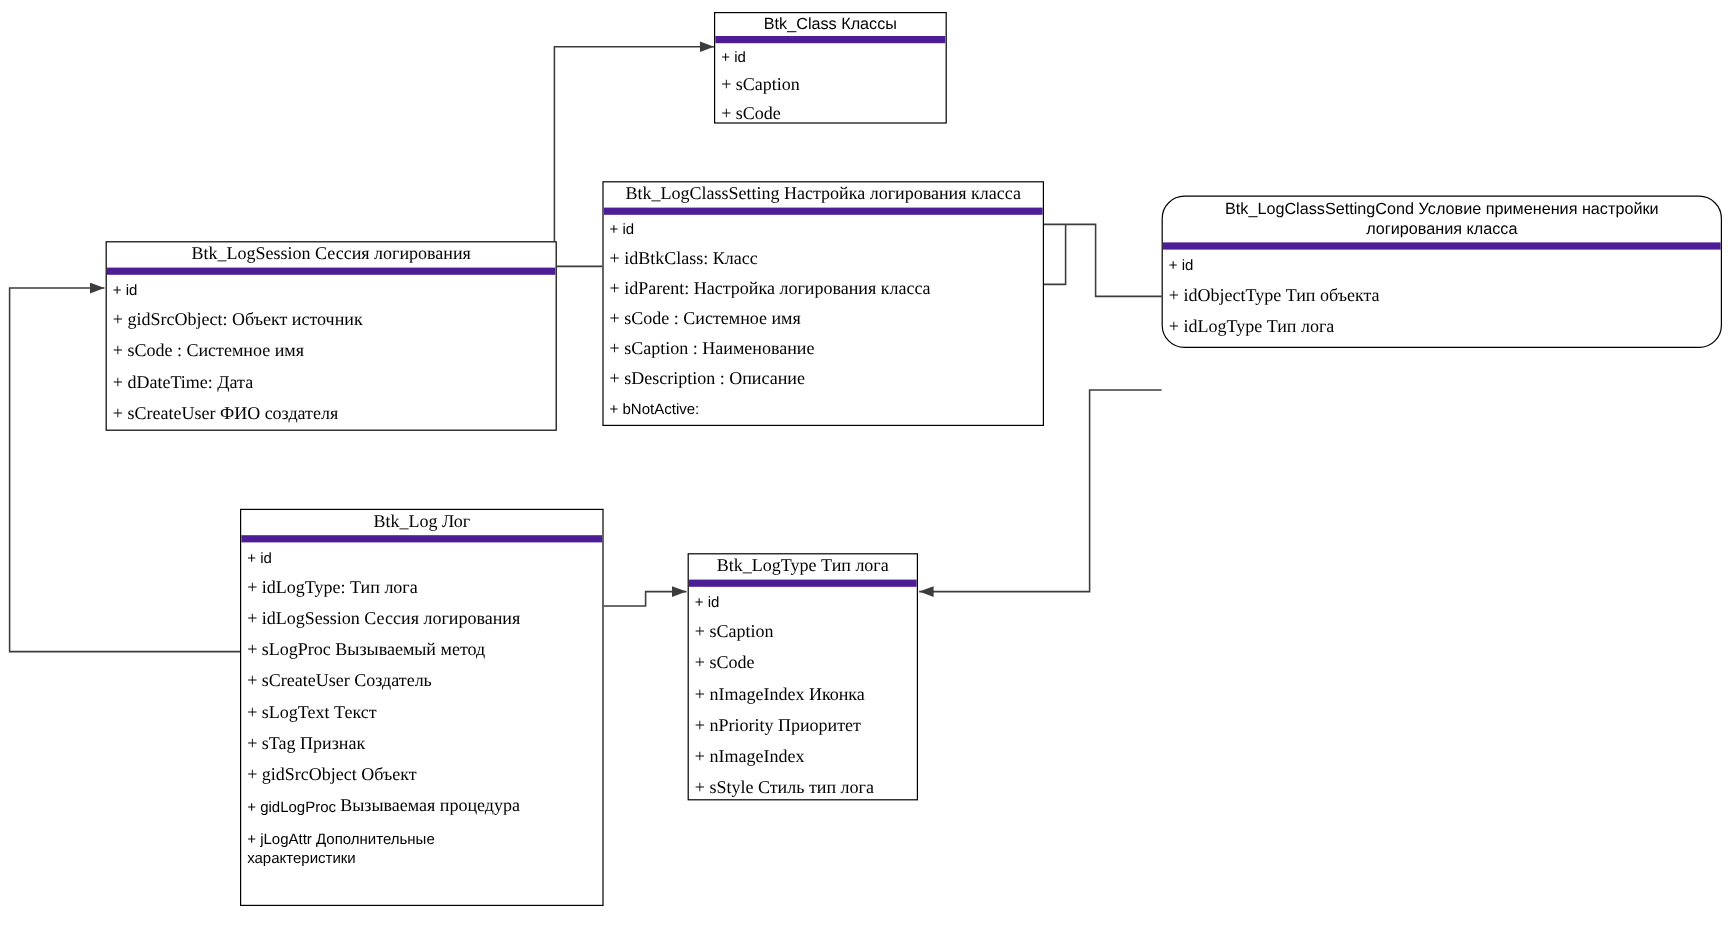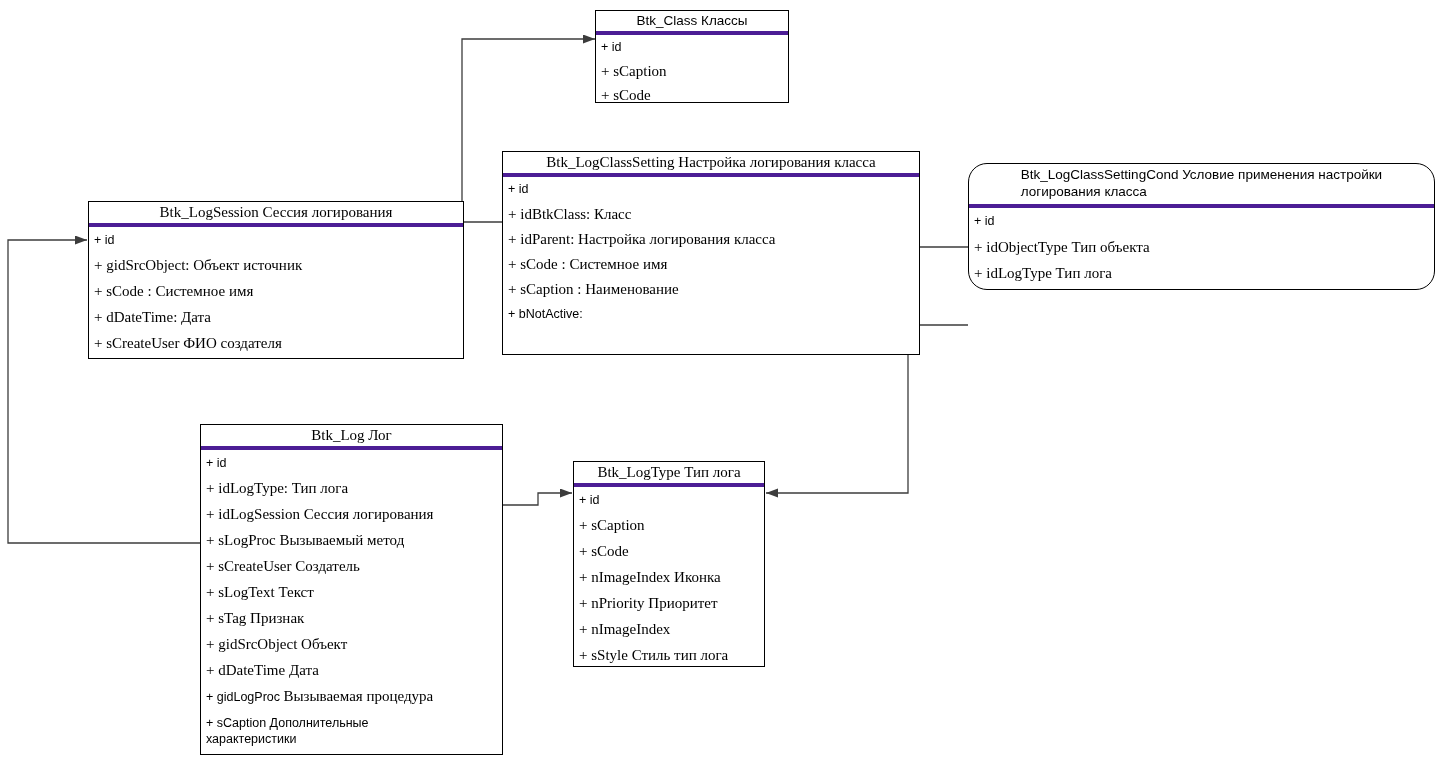--- a/index.html
+++ b/index.html
@@ -16,24 +16,25 @@
 
   .entity {
     position: absolute;
     box-sizing: border-box;
     background: #ffffff;
     border: 1px solid #000000;
     overflow: hidden;
   }
   .entity-title {
     box-sizing: border-box;
-    border-bottom: 4px solid #4c1d95;
+    border-bottom: 6px solid #4c1d95;
     display: flex;
     align-items: center;
     justify-content: center;
+    text-align: center;
     white-space: pre-line;
     min-height: 24px;
     padding: 1px 4px;
     line-height: 1.25;
   }
   .entity-title.t-serif { font-family: "Liberation Serif", serif; font-size: 15px; }
   .entity-title.t-sans  { font-family: "Liberation Sans", sans-serif; font-size: 13.5px; }
 
   .attr {
     display: flex;
@@ -84,36 +85,39 @@
       <div class="attr">
         <span class="f-sans">+ id</span>
       </div>
       <div class="attr">
         <span class="f-serif">+ sCaption</span>
       </div>
       <div class="attr">
         <span class="f-serif">+ sCode</span>
       </div>
     </div>
-    <div class="entity" data-entity="btk-logclasssetting" style="left: 502px; top: 151px; width: 418px; height: 204px;">
+    <div class="entity" data-entity="btk-logclasssetting" style="left: 502px; top: 151px; width: 368px; height: 204px;">
       <div class="entity-title t-serif">Btk_LogClassSetting Настройка логирования класса</div>
       <div class="attr">
         <span class="f-sans">+ id</span>
       </div>
       <div class="attr">
         <span class="f-serif">+ idBtkClass: Класс</span>
       </div>
       <div class="attr">
         <span class="f-serif">+ idParent: Настройка логирования класса</span>
       </div>
       <div class="attr">
         <span class="f-serif">+ sCode : Системное имя</span>
       </div>
       <div class="attr">
         <span class="f-serif">+ sCaption : Наименование</span>
+      </div>
+      <div class="attr">
+        <span class="f-serif">+ sDescription : Описание</span>
       </div>
       <div class="attr">
         <span class="f-sans">+ bNotActive:</span>
       </div>
     </div>
     <div class="entity" data-entity="btk-logclasssettingcond" style="left: 968px; top: 163px; width: 467px; height: 127px; border-radius: 19px;">
       <div class="entity-title t-sans">Btk_LogClassSettingCond Условие применения настройки
 логирования класса</div>
       <div class="attr">
         <span class="f-sans">+ id</span>
@@ -166,28 +170,25 @@
       <div class="attr">
         <span class="f-serif">+ sLogText Текст</span>
       </div>
       <div class="attr">
         <span class="f-serif">+ sTag Признак</span>
       </div>
       <div class="attr">
         <span class="f-serif">+ gidSrcObject Объект</span>
       </div>
       <div class="attr">
-        <span class="f-serif">+ dDateTime Дата</span>
-      </div>
-      <div class="attr">
         <span class="f-sans">+ gidLogProc </span>
         <span class="f-serif">Вызываемая процедура</span>
       </div>
       <div class="attr wrap">
-        <span class="f-sans">+ sCaption Дополнительные
+        <span class="f-sans">+ jLogAttr Дополнительные
 характеристики</span>
       </div>
     </div>
     <div class="entity" data-entity="btk-logtype" style="left: 573px; top: 461px; width: 192px; height: 206px;">
       <div class="entity-title t-serif">Btk_LogType Тип лога</div>
       <div class="attr">
         <span class="f-sans">+ id</span>
       </div>
       <div class="attr">
         <span class="f-serif">+ sCaption</span>

